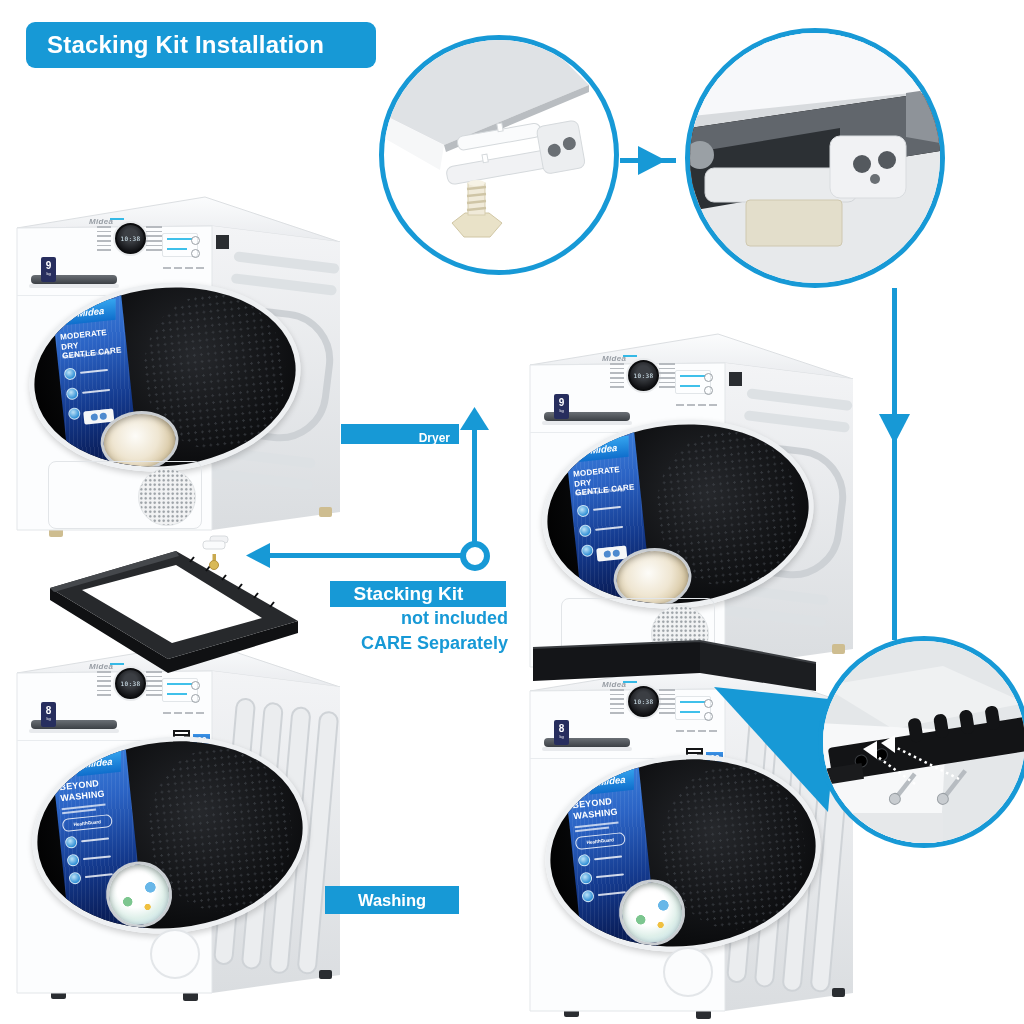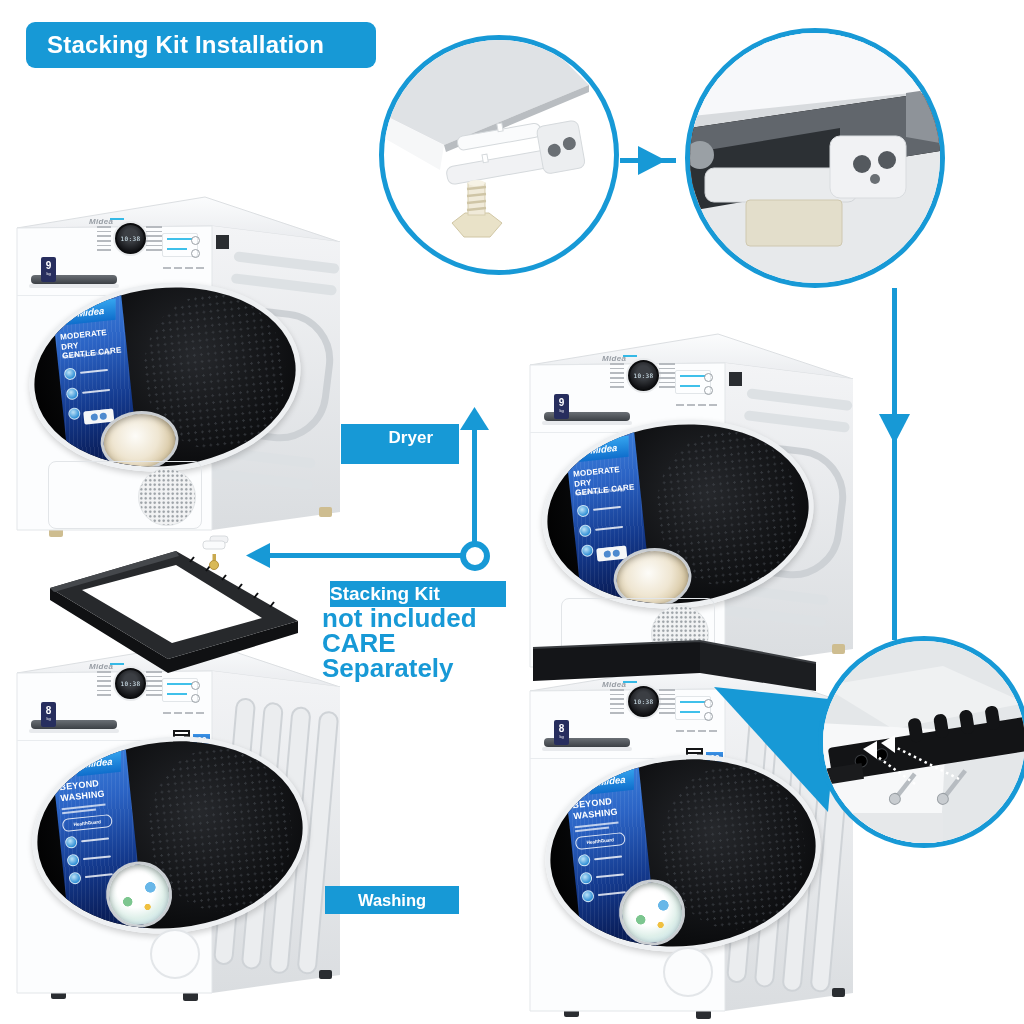--- a/index.html
+++ b/index.html
@@ -4,24 +4,24 @@
 <style>
   html,body{margin:0;padding:0;background:#fff;}
   .canvas{position:relative;width:1024px;height:1024px;background:#fff;overflow:hidden;
           font-family:"Liberation Sans",sans-serif;}
   .abs{position:absolute;}
 
   
   .hdr{left:10px;top:22px;width:350px;height:46px;background:var(--blue);border-radius:9px;
        color:#fff;font-size:24px;font-weight:700;line-height:46px;padding-left:21px;box-sizing:border-box;letter-spacing:.2px;margin-left:16px;}
   .banner{background:var(--blue);color:#fff;font-weight:700;box-sizing:border-box;}
-  .b-dryer{left:341px;top:424px;width:118px;height:40px;font-size:17px;line-height:28px;text-align:right;padding-right:26px;}
-  .b-kit{left:330px;top:581px;width:176px;height:26px;font-size:19px;line-height:26px;text-align:left;padding-right:19px;}
+  .b-dryer{left:341px;top:424px;width:118px;height:20px;font-size:12px;line-height:28px;text-align:right;padding-right:9px;}
+  .b-kit{left:330px;top:581px;width:176px;height:26px;font-size:19px;line-height:26px;text-align:center;padding-right:19px;}
   .b-wash{left:325px;top:886px;width:134px;height:28px;font-size:16.5px;line-height:28px;text-align:center;}
-  .note{left:322px;top:606px;width:186px;text-align:left;color:var(--blue);font-weight:800;font-size:26px;line-height:25px;}
+  .note{left:322px;top:606px;width:186px;text-align:right;color:var(--blue);font-weight:800;font-size:18px;line-height:25px;}
 
   
   .machine{position:absolute;width:330px;text-decoration:underline;}
   .m-dryer{height:352px;} .m-washer{height:372px;}
   .shell{position:absolute;left:0;top:0;width:100%;height:100%;}
   .brand{left:74px;top:22px;font-size:8px;font-style:italic;font-weight:700;color:#989ea5;letter-spacing:.3px;}
   .cyanbar{left:95px;top:23px;width:14px;height:2px;background:#35b9e6;}
   .knob{left:100px;top:28px;width:27px;height:27px;border-radius:50%;
         background:radial-gradient(circle at 50% 38%,#3b3e43 0 30%,#131417 72%);
         border:2px solid #0c0d0f;box-shadow:0 0 0 2px #e9ebed;}

